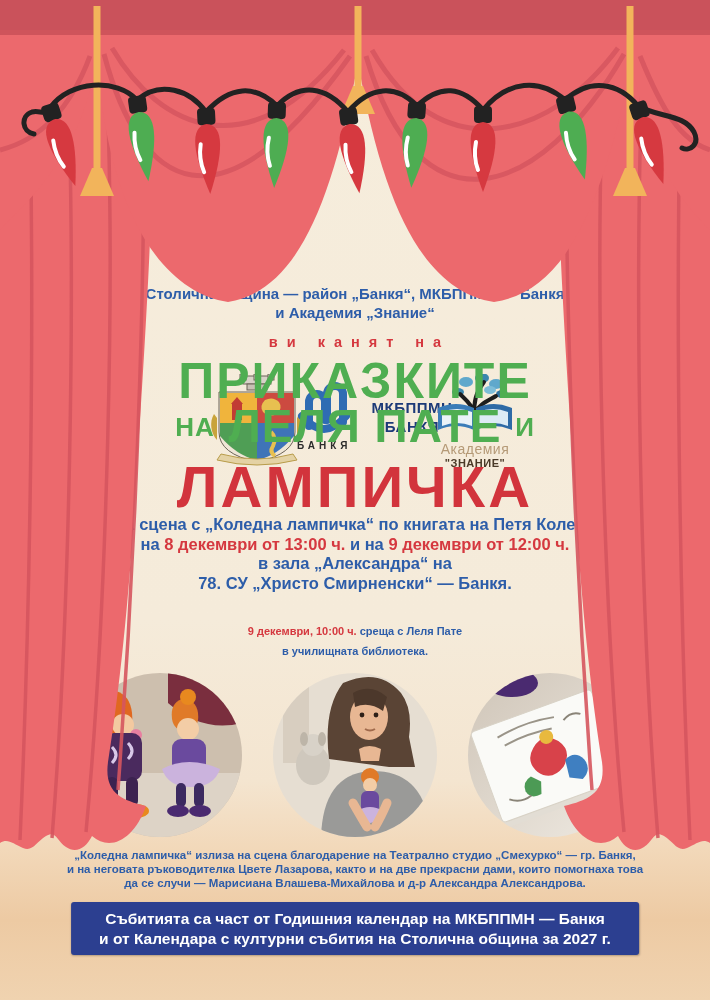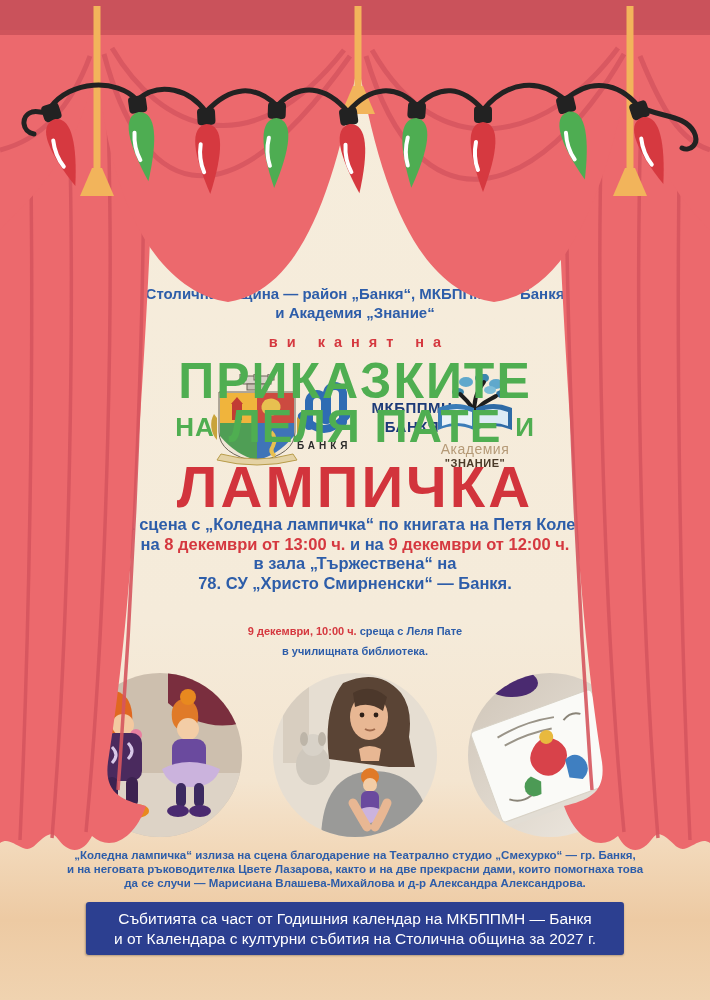--- a/index.html
+++ b/index.html
@@ -27,21 +27,21 @@
   .para2{top:621px;font-size:11px;font-weight:700;color:#2d5da9;line-height:20px;}
   .accent{color:#d5383f;text-align:right;}
   .photos{position:absolute;top:0;left:0;z-index:10;}
   .photo{position:absolute;width:164px;height:164px;border-radius:50%;overflow:hidden;top:673px;}
   .photo svg{display:block;}
   .p1{left:78px;} .p2{left:273px;} .p3{left:468px;}
   .credits{top:848px;font-size:11.5px;font-weight:700;color:#2d5da9;line-height:14px;z-index:20;}
   .banner{
     position:absolute;top:902px;left:50%;transform:translateX(-50%);
     background:#2c3f90;color:#ffffff;border-radius:3px;
-    padding:7px 28px;font-size:15.5px;font-weight:400;line-height:19.5px;
+    padding:7px 28px;font-size:15.5px;font-weight:700;line-height:19.5px;
     text-align:center;white-space:nowrap;z-index:30;
     box-shadow:0 1px 2px rgba(0,0,0,.25);
   }
 </style>
 </head>
 <body>
 
 <div class="poster">
 
   <div class="logos">
@@ -120,21 +120,21 @@
     <span>ЛЕЛЯ ПАТЕ</span>
     <span class="sm">И</span>
   </div>
   <div class="layer-text title3">ЛАМПИЧКА</div>
 
   <div class="layer-text para1">
     <div>на сцена с „Коледна лампичка“ по книгата на Петя Колева</div>
     <div>
       <span>на </span><span class="accent">8 декември от 13:00 ч.</span><span> и на </span><span class="accent">9 декември от 12:00 ч.</span>
     </div>
-    <div>в зала „Тържествена“ на</div>
+    <div>в зала „Александра“ на</div>
     <div>78. СУ „Христо Смирненски“ — Банкя.</div>
   </div>
 
   <div class="layer-text para2">
     <div>
       <span class="accent">9 декември, 10:00 ч.</span><span> среща с Леля Пате</span>
     </div>
     <div>в училищната библиотека.</div>
   </div>
 

